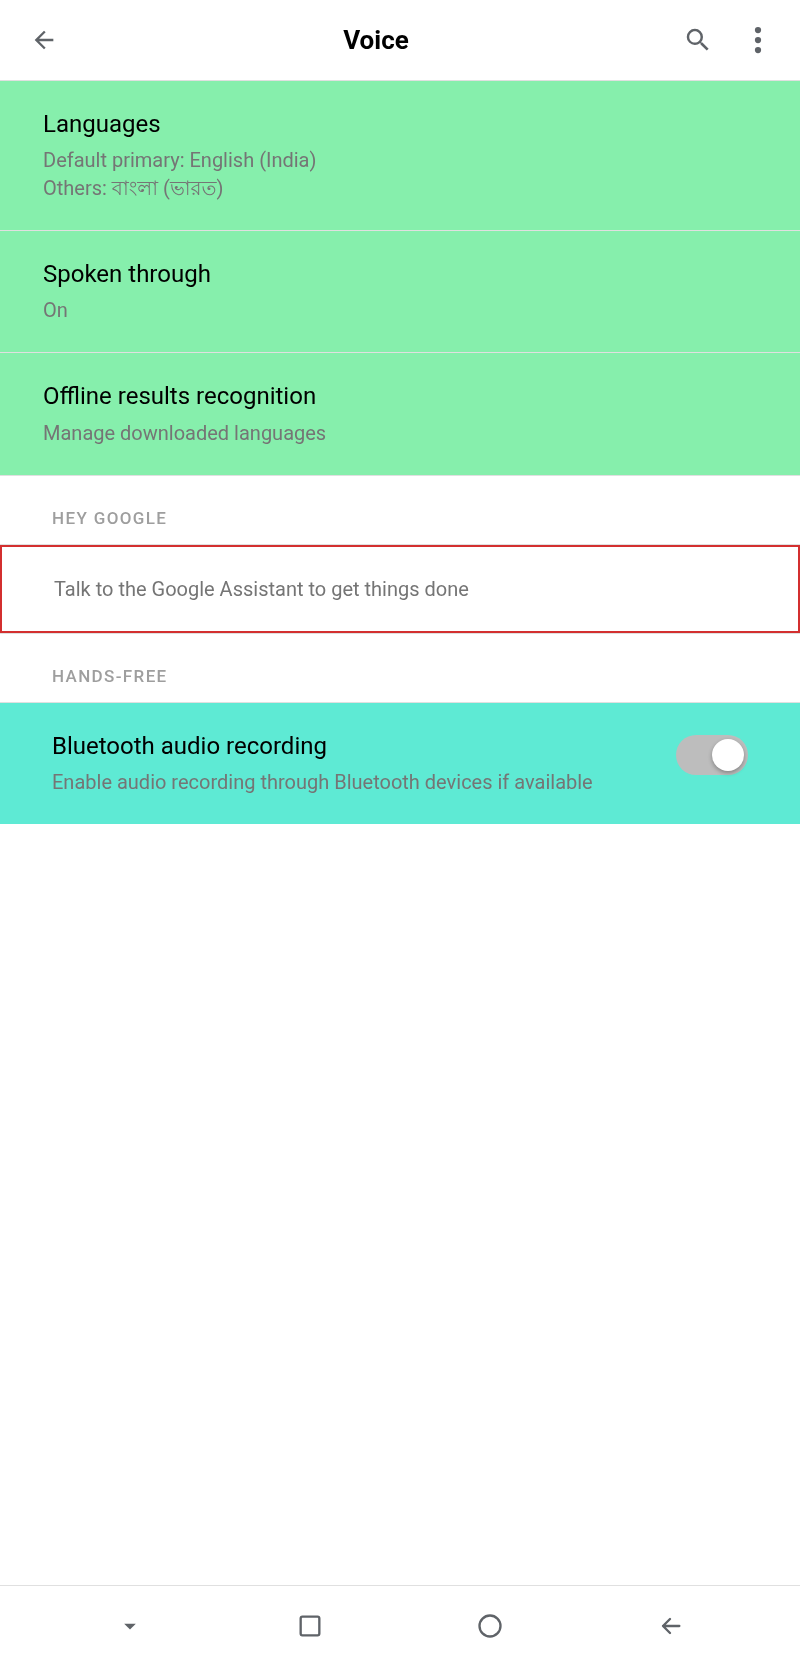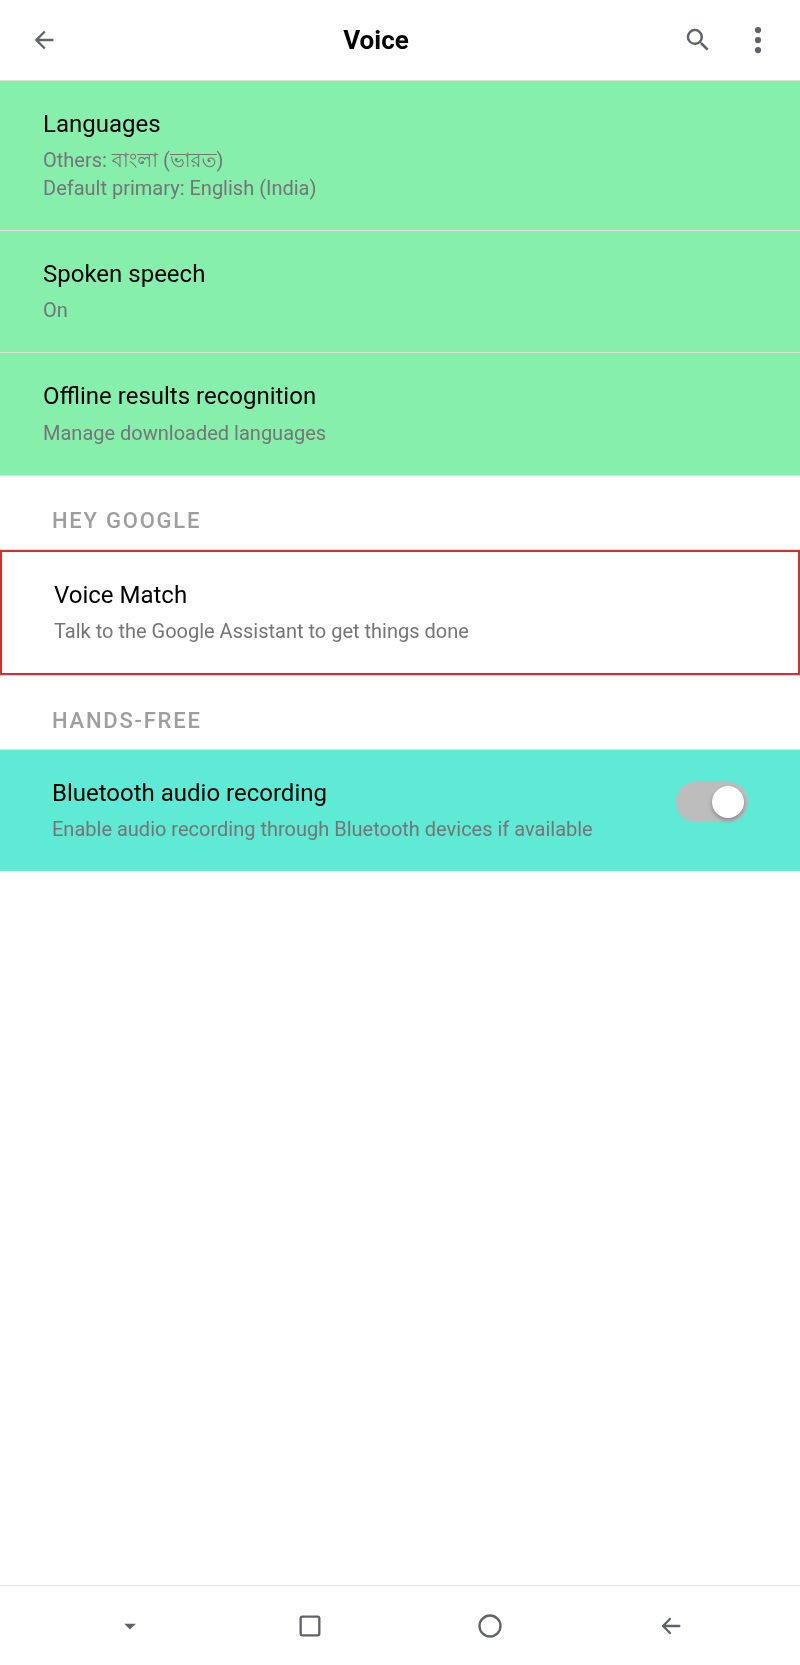--- a/index.html
+++ b/index.html
@@ -88,21 +88,21 @@
       color: #757575;
       line-height: 1.4;
     }
 
     
     .section-header {
       padding: 32px 52px 16px 52px;
     }
 
     .section-header-text {
-      font-size: 22px;
+      font-size: 17px;
       font-weight: 500;
       color: #9e9e9e;
       letter-spacing: 0.08em;
       text-transform: uppercase;
     }
 
     
     .voice-match-item {
       padding: 28px 52px 28px 52px;
       cursor: pointer;
@@ -199,48 +199,47 @@
         <circle cx="3" cy="20" r="2.5" fill="#5f6368"></circle>
       </svg>
     </div>
   </div>
 </div>
 
 <div class="divider"></div>
 
 <div class="list-item">
   <div class="list-item-title">Languages</div>
+  <div class="list-item-subtitle">Default primary: English (India)</div>
   <div class="list-item-subtitle">Others: বাংলা (ভারত)</div>
-  <div class="list-item-subtitle">Default primary: English (India)</div>
 </div>
 
 <div class="divider"></div>
 
 <div class="list-item">
-  <div class="list-item-title">Spoken speech</div>
+  <div class="list-item-title">Spoken through</div>
   <div class="list-item-subtitle">On</div>
 </div>
 
 <div class="divider"></div>
 
 <div class="list-item">
   <div class="list-item-title">Offline results recognition</div>
   <div class="list-item-subtitle">Manage downloaded languages</div>
 </div>
 
 <div class="divider"></div>
 
 <div class="section-header">
   <span class="section-header-text">HEY GOOGLE</span>
 </div>
 
 <div class="divider"></div>
 
 <div class="voice-match-item">
-  <div class="list-item-title">Voice Match</div>
   <div class="list-item-subtitle">Talk to the Google Assistant to get things done</div>
 </div>
 
 <div class="divider"></div>
 
 <div class="section-header">
   <span class="section-header-text">HANDS-FREE</span>
 </div>
 
 <div class="divider"></div>

